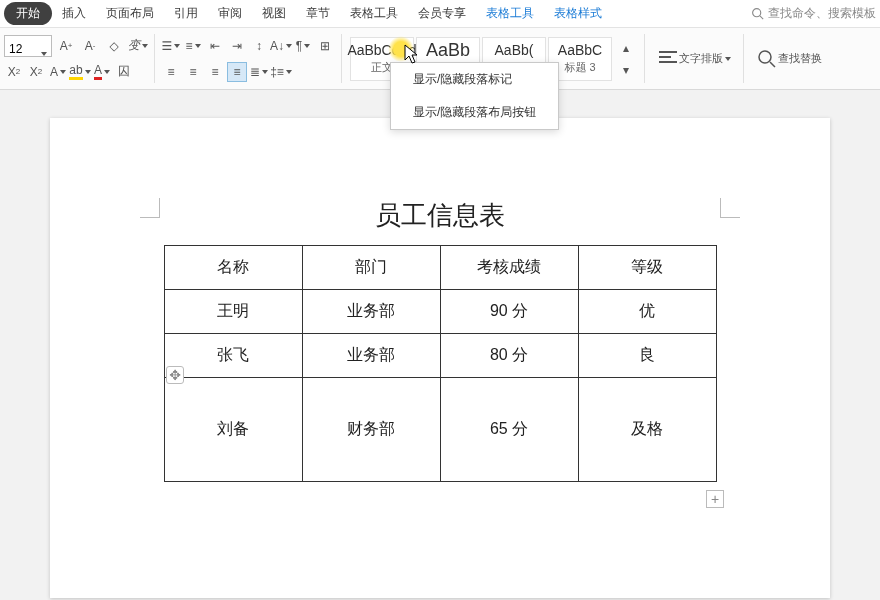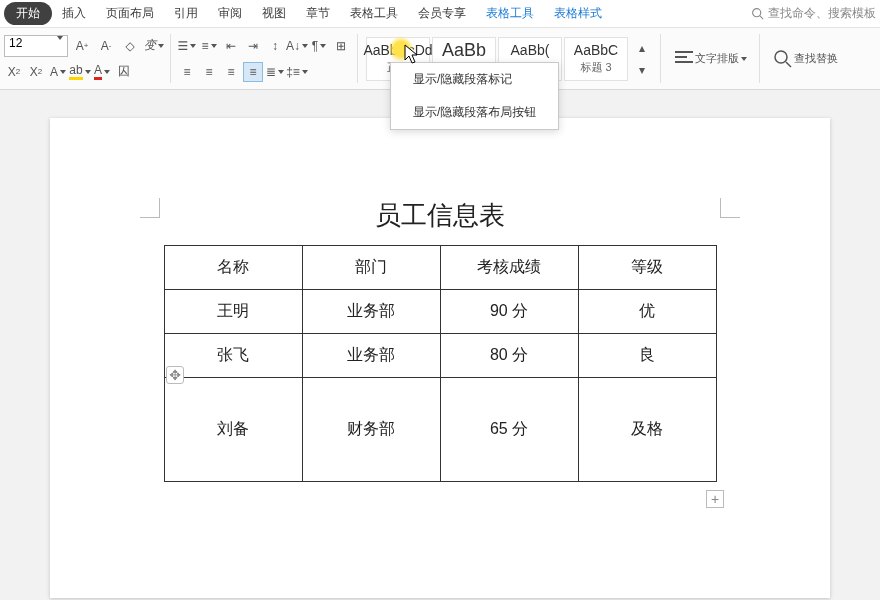--- a/index.html
+++ b/index.html
@@ -12,21 +12,21 @@
   .menubar .tab.blue { color: #1c7cd6; }
   .menubar .search { margin-left: auto; display: flex; align-items: center; color: #8a8a8a; font-size: 12px; }
   .menubar .search svg { margin-right: 4px; }
 
   
   .ribbon { display: flex; height: 62px; border-bottom: 1px solid #d9d9d9; background: #fbfbfb; }
   .rib-group { display: flex; flex-direction: column; justify-content: center; padding: 2px 4px; }
   .rib-sep { width: 1px; background: #e0e0e0; margin: 6px 2px; }
 
   .fontsize-row { display: flex; align-items: center; gap: 4px; height: 26px; }
-  .fontsize-box { display: flex; align-items: flex-start; border: 1px solid #bcbcbc; height: 22px; padding: 0 4px; background: #fff; width: 64px; justify-content: space-between; font-size: 12px; }
+  .fontsize-box { display: flex; align-items: flex-end; border: 1px solid #bcbcbc; height: 22px; padding: 0 4px; background: #fff; width: 48px; justify-content: space-between; font-size: 12px; }
   .tiny-icon { width: 20px; height: 20px; display: inline-flex; align-items: center; justify-content: center; color: #555; cursor: pointer; }
   .tiny-icon.selected { background: #d6e8f7; border: 1px solid #8abde0; }
 
   .btn-row { display: flex; align-items: center; gap: 2px; height: 26px; }
 
   .dropdown-trig { display:inline-flex; align-items:center; }
   .caret { width:0; height:0; border-left:3px solid transparent; border-right:3px solid transparent; border-top:4px solid #555; margin-left:2px; }
 
   .style-box { display:flex; align-items:center; padding:2px 6px; gap:2px; }
   .style-item { width: 64px; height: 44px; border:1px solid #e2e2e2; display:flex; flex-direction:column; align-items:center; justify-content:center; background:#fff; font-size:12px; }

